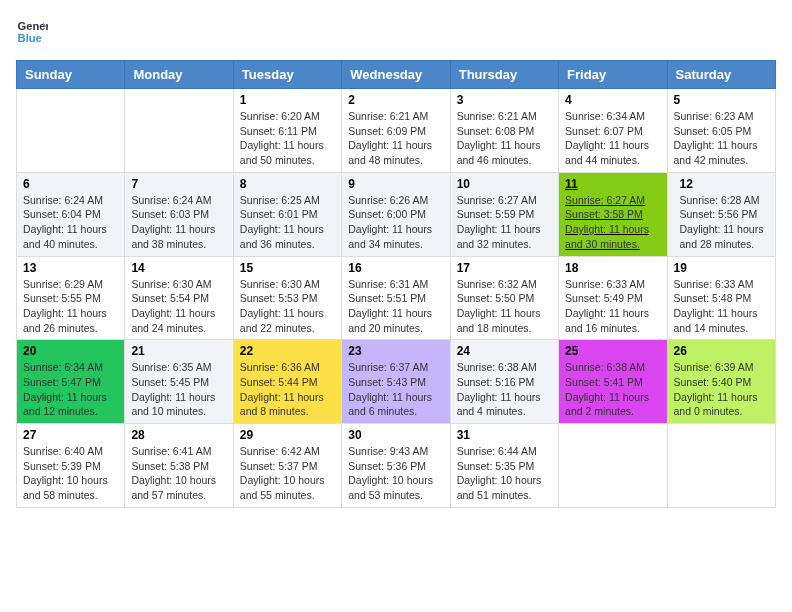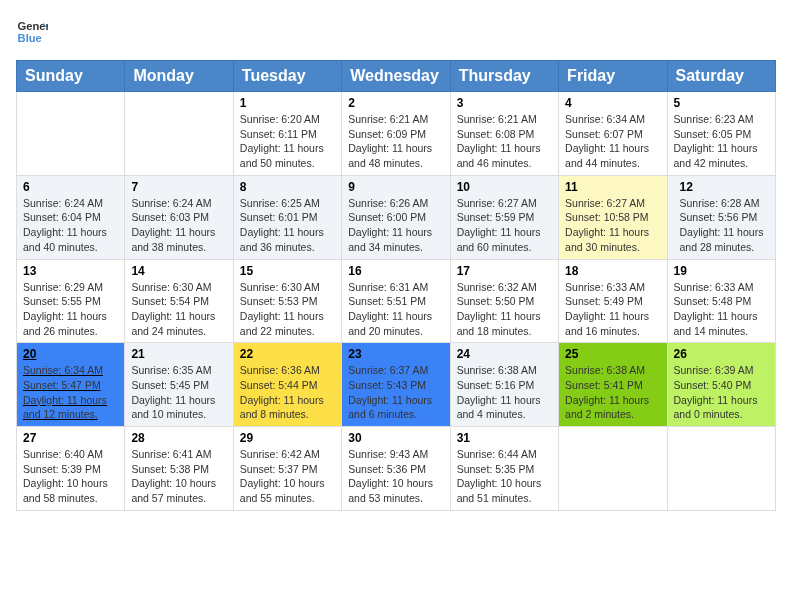--- a/index.html
+++ b/index.html
@@ -41,21 +41,21 @@
     .calendar-table {
       width: 100%;
       border-collapse: collapse;
       font-size: 11px;
     }
     .calendar-table th {
       background-color: #4a86c8;
       color: #fff;
       padding: 6px 8px;
       text-align: left;
-      font-size: 16px;
+      font-size: 13px;
       font-weight: bold;
       border: 1px solid #3a76b8;
     }
     .calendar-table td {
       border: 1px solid #ddd;
       padding: 4px 6px;
       vertical-align: top;
       width: 107px;
       min-height: 70px;
       background: #fff;
@@ -161,26 +161,26 @@
         <td style="background: rgb(240, 244, 248);">
           <span class="day-number">9</span>
           <div class="day-info">Sunrise: 6:26 AM</div>
           <div class="day-info">Sunset: 6:00 PM</div>
           <div class="day-info">Daylight: 11 hours and 34 minutes.</div>
         </td>
         <td style="background: rgb(240, 244, 248);">
           <span class="day-number">10</span>
           <div class="day-info">Sunrise: 6:27 AM</div>
           <div class="day-info">Sunset: 5:59 PM</div>
-          <div class="day-info">Daylight: 11 hours and 60 minutes.</div>
-        </td>
-        <td style="background: #fef9c3;">
+          <div class="day-info">Daylight: 11 hours and 32 minutes.</div>
+        </td>
+        <td style="background: #84cc16; text-decoration: underline;">
           <span class="day-number">11</span>
           <div class="day-info">Sunrise: 6:27 AM</div>
-          <div class="day-info">Sunset: 10:58 PM</div>
+          <div class="day-info">Sunset: 3:58 PM</div>
           <div class="day-info">Daylight: 11 hours and 30 minutes.</div>
         </td>
         <td style="background: rgb(240, 244, 248); padding-left: 12px;">
           <span class="day-number">12</span>
           <div class="day-info">Sunrise: 6:28 AM</div>
           <div class="day-info">Sunset: 5:56 PM</div>
           <div class="day-info">Daylight: 11 hours and 28 minutes.</div>
         </td>
       </tr>
       <tr>
@@ -221,51 +221,51 @@
           <div class="day-info">Daylight: 11 hours and 16 minutes.</div>
         </td>
         <td>
           <span class="day-number">19</span>
           <div class="day-info">Sunrise: 6:33 AM</div>
           <div class="day-info">Sunset: 5:48 PM</div>
           <div class="day-info">Daylight: 11 hours and 14 minutes.</div>
         </td>
       </tr>
       <tr style="background: rgb(240, 244, 248);">
-        <td style="background: #3b82f6; text-decoration: underline;">
+        <td style="background: #22c55e;">
           <span class="day-number">20</span>
           <div class="day-info">Sunrise: 6:34 AM</div>
           <div class="day-info">Sunset: 5:47 PM</div>
           <div class="day-info">Daylight: 11 hours and 12 minutes.</div>
         </td>
         <td style="background: rgb(240, 244, 248);">
           <span class="day-number">21</span>
           <div class="day-info">Sunrise: 6:35 AM</div>
           <div class="day-info">Sunset: 5:45 PM</div>
           <div class="day-info">Daylight: 11 hours and 10 minutes.</div>
         </td>
         <td style="background: #fde047;">
           <span class="day-number">22</span>
           <div class="day-info">Sunrise: 6:36 AM</div>
           <div class="day-info">Sunset: 5:44 PM</div>
           <div class="day-info">Daylight: 11 hours and 8 minutes.</div>
         </td>
-        <td style="background: #3b82f6;">
+        <td style="background: #c4b5fd;">
           <span class="day-number">23</span>
           <div class="day-info">Sunrise: 6:37 AM</div>
           <div class="day-info">Sunset: 5:43 PM</div>
           <div class="day-info">Daylight: 11 hours and 6 minutes.</div>
         </td>
         <td style="background: rgb(240, 244, 248);">
           <span class="day-number">24</span>
           <div class="day-info">Sunrise: 6:38 AM</div>
           <div class="day-info">Sunset: 5:16 PM</div>
           <div class="day-info">Daylight: 11 hours and 4 minutes.</div>
         </td>
-        <td style="background: #84cc16;">
+        <td style="background: #d946ef;">
           <span class="day-number">25</span>
           <div class="day-info">Sunrise: 6:38 AM</div>
           <div class="day-info">Sunset: 5:41 PM</div>
           <div class="day-info">Daylight: 11 hours and 2 minutes.</div>
         </td>
         <td style="background: #bef264;">
           <span class="day-number">26</span>
           <div class="day-info">Sunrise: 6:39 AM</div>
           <div class="day-info">Sunset: 5:40 PM</div>
           <div class="day-info">Daylight: 11 hours and 0 minutes.</div>

